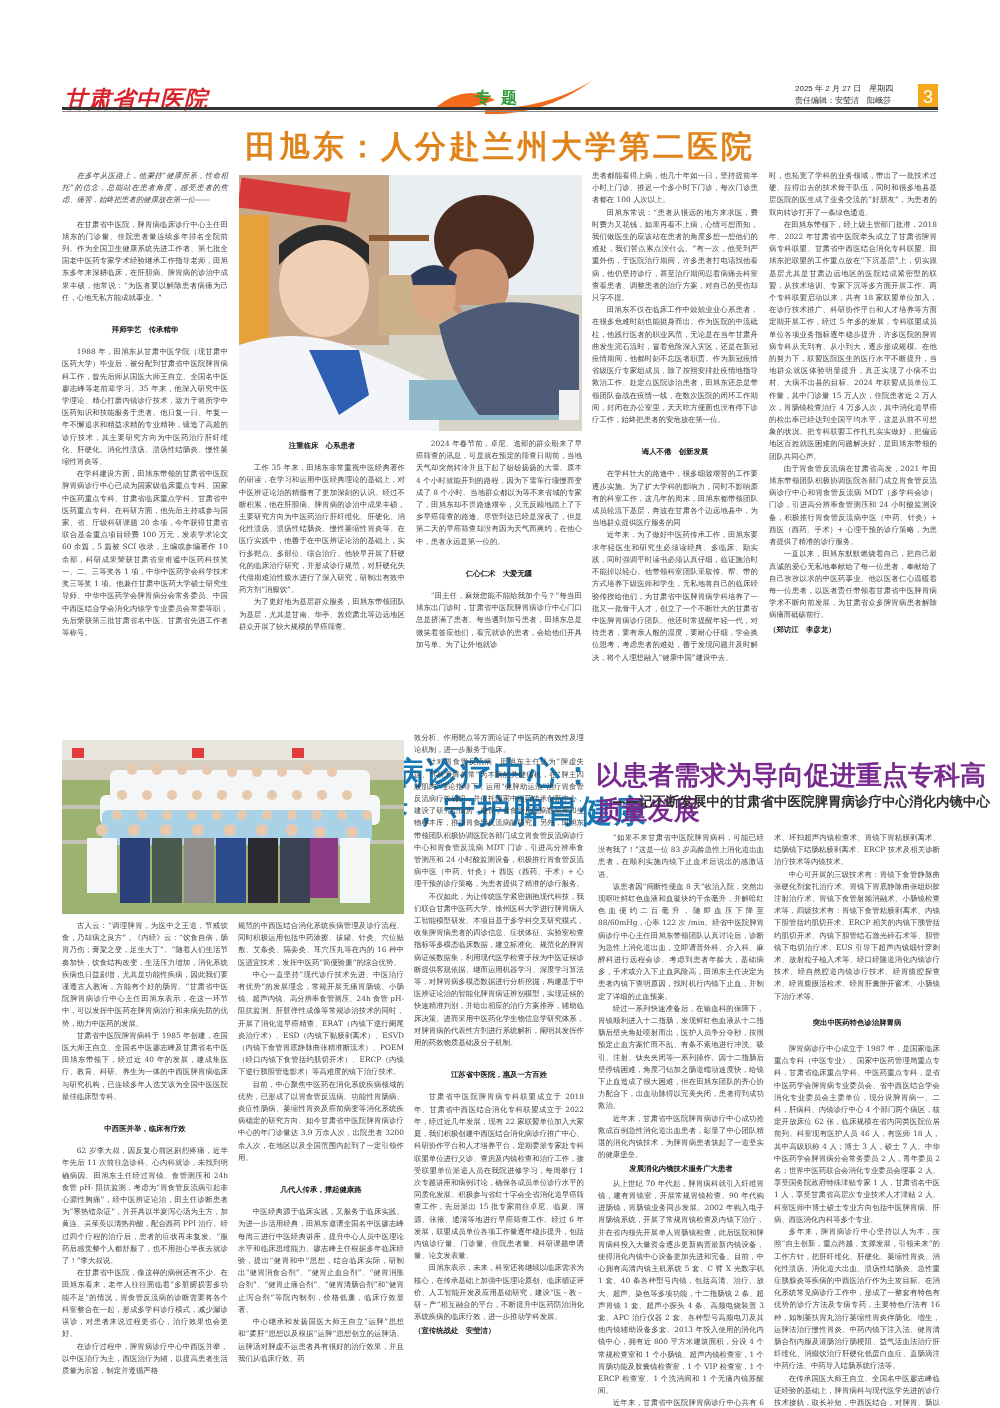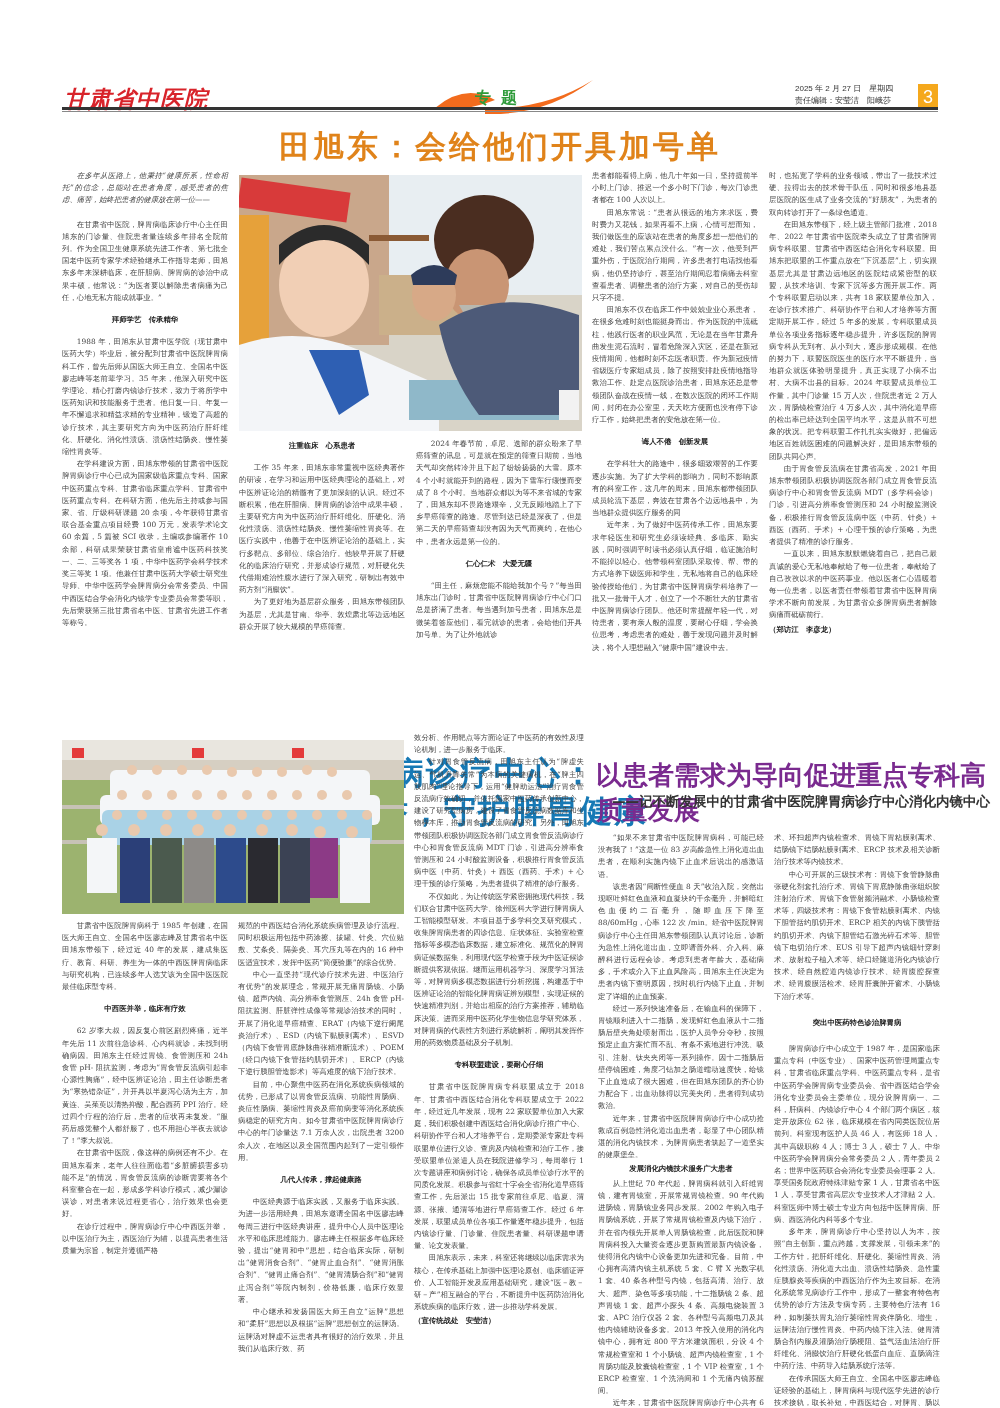--- a/index.html
+++ b/index.html
@@ -8,21 +8,21 @@
   .masthead-name{left:64px;top:84px;font-size:23px;font-weight:bold;color:#d8232a;font-style:italic;letter-spacing:1px;font-family:"DejaVu Serif",serif;}
   .rule{left:62px;top:107px;width:876px;height:3px;background:#333;}
   .rule2{left:62px;top:111px;width:876px;height:1px;background:#888;}
   .swoosh{left:425px;top:78px;width:170px;height:40px;}
   .section-label{left:475px;top:88px;font-size:16px;font-weight:bold;color:#2e9b3a;letter-spacing:10px;font-family:"DejaVu Sans",sans-serif;}
   .dateline{left:795px;top:83px;font-size:8px;color:#333;font-family:Liberation Sans, sans-serif;line-height:12px;}
   .page-num{left:918px;top:84px;width:20px;height:26px;background:#f5a81c;color:#fff;font-size:18px;text-align:center;line-height:26px;font-family:"Liberation Sans",sans-serif;}
   .headline1{left:0;width:1000px;top:126px;text-align:center;font-size:31px;font-weight:bold;color:#e0831a;font-family:"DejaVu Sans",sans-serif;letter-spacing:3px;}
   .col{font-size:7.4px;line-height:12.2px;text-align:justify;color:#444;}
   .col p{margin:0;text-indent:2em;}
-  .col .sub{text-indent:0;text-align:center;font-weight:bold;font-family:"DejaVu Sans",sans-serif;margin:10px 0 10px 0;color:#222;}
+  .col .sub{text-indent:0;text-align:center;font-weight:bold;font-family:"DejaVu Sans",sans-serif;margin:20px 0 10px 0;color:#222;}
   .col .intro{font-style:italic;}
   .col .byline{text-indent:0;text-align:left;font-weight:bold;font-family:"DejaVu Sans",sans-serif;color:#222;margin-top:2px;}
   .photo{overflow:hidden;}
   .headline2a{left:120px;top:752px;font-size:32px;font-weight:bold;color:#1679b5;letter-spacing:2px;}
   .headline2b{left:70px;top:790px;font-size:32px;font-weight:bold;color:#1679b5;letter-spacing:2px;}
   .headline3{left:596px;top:758px;font-size:26px;font-weight:bold;color:#7a2a8f;font-family:"DejaVu Sans",sans-serif;letter-spacing:0px;}
   .subhead3{left:612px;top:793px;font-size:13.5px;font-weight:bold;color:#333;font-family:"DejaVu Sans",sans-serif;}
 </style>
 </head>
 <body>
@@ -34,21 +34,21 @@
 </svg>
 <div class="abs section-label">专题</div>
 <div class="abs dateline">
   <div>2025 年 2 月 27 日　星期四</div>
   <div>责任编辑：安莹洁　阳峨莎</div>
 </div>
 <div class="abs page-num">3</div>
 <div class="abs rule"></div>
 <div class="abs rule2"></div>
 
-<div class="abs headline1">田旭东：会给他们开具加号单</div>
+<div class="abs headline1">田旭东：人分赴兰州大学第二医院</div>
 
 <div class="abs col" style="left:62px;top:170px;width:166px;">
   <p class="intro">在多年从医路上，他秉持“健康所系，性命相托”的信念，总能站在患者角度，感受患者的焦虑、痛苦，始终把患者的健康放在第一位——</p>
   <p style="margin-top:12px">在甘肃省中医院，脾胃病临床诊疗中心主任田旭东的门诊量、住院患者量连续多年排名全院前列。作为全国卫生健康系统先进工作者、第七批全国老中医药专家学术经验继承工作指导老师，田旭东多年来深耕临床，在肝胆病、脾胃病的诊治中成果丰硕，他常说：“为医者要以解除患者病痛为己任，心地无私方能成就事业。”</p>
   <p class="sub">拜师学艺　传承精华</p>
   <p>1988 年，田旭东从甘肃中医学院（现甘肃中医药大学）毕业后，被分配到甘肃省中医院脾胃病科工作，曾先后师从国医大师王自立、全国名中医廖志峰等老前辈学习。35 年来，他深入研究中医学理论、精心打磨内镜诊疗技术，致力于将所学中医药知识和技能服务于患者。他日复一日、年复一年不懈追求和精益求精的专业精神，锻造了高超的诊疗技术，其主要研究方向为中医药治疗肝纤维化、肝硬化、消化性溃疡、溃疡性结肠炎、慢性萎缩性胃炎等。</p>
   <p>在学科建设方面，田旭东带领的甘肃省中医院脾胃病诊疗中心已成为国家级临床重点专科、国家中医药重点专科、甘肃省临床重点学科、甘肃省中医药重点专科。在科研方面，他先后主持或参与国家、省、厅级科研课题 20 余项，今年获得甘肃省联合基金重点项目经费 100 万元，发表学术论文 60 余篇，5 篇被 SCI 收录，主编或参编著作 10 余部，科研成果荣获甘肃省皇甫谧中医药科技奖一、二、三等奖各 1 项，中华中医药学会科学技术奖三等奖 1 项。他兼任甘肃中医药大学硕士研究生导师、中华中医药学会脾胃病分会常务委员、中国中西医结合学会消化内镜学专业委员会常委等职，先后荣获第三批甘肃省名中医、甘肃省先进工作者等称号。</p>
 </div>
 
 <div class="abs photo" style="left:239px;top:175px;width:343px;height:256px;">
@@ -171,41 +171,42 @@
     <rect x="122" y="98" width="30" height="65" fill="#8d8a87"></rect>
     <rect x="154" y="98" width="30" height="65" fill="#2d4b8c"></rect>
     <rect x="186" y="98" width="30" height="65" fill="#2a2a30"></rect>
     <rect x="218" y="98" width="30" height="65" fill="#3b4254"></rect>
     <rect x="248" y="98" width="28" height="60" fill="#8c3a86"></rect>
     <rect x="278" y="98" width="30" height="65" fill="#f4f6f8"></rect>
   </svg>
 </div>
 
 <div class="abs col" style="left:62px;top:920px;width:166px;">
+  <p>古人云：“调理脾胃，为医中之王道，节戒饮食，乃却病之良方”，《内经》云：“饮食自倍，肠胃乃伤；膏粱之变，足生大丁”。“随着人们生活节奏加快，饮食结构改变，生活压力增加，消化系统疾病也日益剧增，尤其是功能性疾病，因此我们要谨遵古人教诲，方能有个好的肠胃。”甘肃省中医院脾胃病诊疗中心主任田旭东表示，在这一环节中，可以发挥中医药在脾胃病治疗和未病先防的优势，助力中医药的发展。</p>
   <p>甘肃省中医院脾胃病科于 1985 年创建，在国医大师王自立、全国名中医廖志峰及甘肃省名中医田旭东带领下，经过近 40 年的发展，建成集医疗、教育、科研、养生为一体的中西医脾胃病临床与研究机构，已连续多年人选艾该为全国中医医院最佳临床型专科。</p>
   <p class="sub">中西医并举，临床有疗效</p>
   <p>62 岁李大叔，因反复心前区剧烈疼痛，近半年先后 11 次前往急诊科、心内科就诊，未找到明确病因。田旭东主任经过胃镜、食管测压和 24h 食管 pH- 阻抗监测，考虑为“胃食管反流病引起非心源性胸痛”，经中医辨证论治，田主任诊断患者为“寒热错杂证”，并开具以半夏泻心汤为主方，加黄连、吴茱萸以清热抑酸，配合西药 PPI 治疗。经过四个疗程的治疗后，患者的症状再未复发。“服药后感觉整个人都舒服了，也不用担心半夜去就诊了！”李大叔说。</p>
   <p>在甘肃省中医院，像这样的病例还有不少。在田旭东看来，老年人往往面临着“多脏腑损害多功能不足”的情况，胃食管反流病的诊断需要将各个科室整合在一起，形成多学科诊疗模式，减少漏诊误诊，对患者来说过程更省心，治疗效果也会更好。</p>
   <p>在诊疗过程中，脾胃病诊疗中心中西医并举，以中医治疗为主，西医治疗为辅，以提高患者生活质量为宗旨，制定并遵循严格</p>
 </div>
 
 <div class="abs col" style="left:238px;top:920px;width:166px;">
   <p style="text-indent:0">规范的中西医结合消化系统疾病管理及诊疗流程。同时积极运用包括中药涂擦、拔罐、针灸、穴位贴敷、艾条灸、隔姜灸、耳穴压丸等在内的 16 种中医适宜技术，发挥中医药“简便验廉”的综合优势。</p>
   <p>中心一直坚持“现代诊疗技术先进、中医治疗有优势”的发展理念，常规开展无痛胃肠镜、小肠镜、超声内镜、高分辨率食管测压、24h 食管 pH- 阻抗监测、肝脏弹性成像等常规诊治技术的同时，开展了消化道早癌精查、ERAT（内镜下逆行阑尾炎治疗术）、ESD（内镜下黏膜剥离术）、ESVD（内镜下食管胃底静脉曲张精准断流术）、POEM（经口内镜下食管括约肌切开术）、ERCP（内镜下逆行胰胆管造影术）等高难度的镜下治疗技术。</p>
-  <p>目前，中心聚焦中医药在消化系统疾病领域的优势，已形成了以胃食管反流病、功能性胃肠病、炎症性肠病、萎缩性胃炎及癌前病变等消化系统疾病稳定的研究方向。如今甘肃省中医院脾胃病诊疗中心的年门诊量达 7.1 万余人次，出院患者 3200 余人次，在地区以及全国范围内起到了一定引领作用。</p>
+  <p>目前，中心聚焦中医药在消化系统疾病领域的优势，已形成了以胃食管反流病、功能性胃肠病、炎症性肠病、萎缩性胃炎及癌前病变等消化系统疾病稳定的研究方向。如今甘肃省中医院脾胃病诊疗中心的年门诊量达 3.9 万余人次，出院患者 3200 余人次，在地区以及全国范围内起到了一定引领作用。</p>
   <p class="sub">几代人传承，撑起健康路</p>
   <p>中医经典源于临床实践，又服务于临床实践。为进一步活用经典，田旭东邀请全国名中医廖志峰每周三进行中医经典讲座，提升中心人员中医理论水平和临床思维能力。廖志峰主任根据多年临床经验，提出“健胃和中”思想，结合临床实际，研制出“健胃消食合剂”、“健胃止血合剂”、“健胃消胀合剂”、“健胃止痛合剂”、“健胃清肠合剂”和“健胃止泻合剂”等院内制剂，价格低廉，临床疗效显著。</p>
   <p>中心继承和发扬国医大师王自立“运脾”思想和“柔肝”思想以及根据“运脾”思想创立的运脾汤。运脾汤对脾虚不运患者具有很好的治疗效果，并且我们从临床疗效、药</p>
 </div>
 
 <div class="abs col" style="left:414px;top:732px;width:170px;">
   <p style="text-indent:0">效分析、作用靶点等方面论证了中医药的有效性及理论机制，进一步服务于临床。</p>
   <p>针对胃食管反流病，田旭东主任认为“脾虚失运、气机升降失常”为本病的关键病机，在“脾主四肢肌肉”理论指导下，运用“健脾助运法”治疗胃食管反流病疗效确切，并依托国家中医药传承创新中心，建设了研究型病房，建设了胃食管反流病数据库和生物样本库，推动胃食管反流病的研究。另外，田旭东带领团队积极协调医院各部门成立胃食管反流病诊疗中心和胃食管反流病 MDT 门诊，引进高分辨率食管测压和 24 小时酸监测设备，积极推行胃食管反流病中医（中药、针灸）+ 西医（西药、手术）+ 心理干预的诊疗策略，为患者提供了精准的诊疗服务。</p>
   <p>不仅如此，为让传统医学紧密拥抱现代科技，我们联合甘肃中医药大学、徐州医科大学进行脾胃病人工智能模型研发。本项目基于多学科交叉研究模式，收集脾胃病患者的四诊信息、症状体征、实验室检查指标等多模态临床数据，建立标准化、规范化的脾胃病证候数据集，利用现代医学检查手段为中医证候诊断提供客观依据。继而运用机器学习、深度学习算法等，对脾胃病多模态数据进行分析挖掘，构建基于中医辨证论治的智能化脾胃病证辨别模型，实现证候的快速精准判别，并给出相应的治疗方案推荐，辅助临床决策。进而采用中医药化学生物信息学研究体系，对脾胃病的代表性方剂进行系统解析，阐明其发挥作用的药效物质基础及分子机制。</p>
-  <p class="sub">专科联盟建设，要耐心仔细</p>
+  <p class="sub">江苏省中医院，惠及一方百姓</p>
   <p>甘肃省中医院脾胃病专科联盟成立于 2018 年、甘肃省中西医结合消化专科联盟成立于 2022 年，经过近几年发展，现有 22 家联盟单位加入大家庭，我们积极创建中西医结合消化病诊疗推广中心、科研协作平台和人才培养平台，定期委派专家赴专科联盟单位进行义诊、查房及内镜检查和治疗工作，接受联盟单位派遣人员在我院进修学习，每周举行 1 次专题讲座和病例讨论，确保各成员单位诊疗水平的同质化发展。积极参与省红十字会全省消化道早癌筛查工作，先后派出 15 批专家前往卓尼、临夏、渭源、张掖、通渭等地进行早癌筛查工作。经过 6 年发展，联盟成员单位各项工作量逐年稳步提升，包括内镜诊疗量、门诊量、住院患者量、科研课题申请量、论文发表量。</p>
   <p>田旭东表示，未来，科室还将继续以临床需求为核心，在传承基础上加强中医理论原创、临床循证评价、人工智能开发及应用基础研究，建设“医－教－研－产”相互融合的平台，不断提升中医药防治消化系统疾病的临床疗效，进一步推动学科发展。</p>
   <p class="byline">（宣传统战处　安莹洁）</p>
 </div>
 
 <div class="abs headline3">以患者需求为导向促进重点专科高质量发展</div>
 <div class="abs subhead3">——记不断发展中的甘肃省中医院脾胃病诊疗中心消化内镜中心</div>
 
 <div class="abs col" style="left:598px;top:832px;width:166px;">
   <p>“如果不来甘肃省中医院脾胃病科，可能已经没有我了！”这是一位 83 岁高龄急性上消化道出血患者，在顺利实施内镜下止血术后说出的感激话语。</p>

